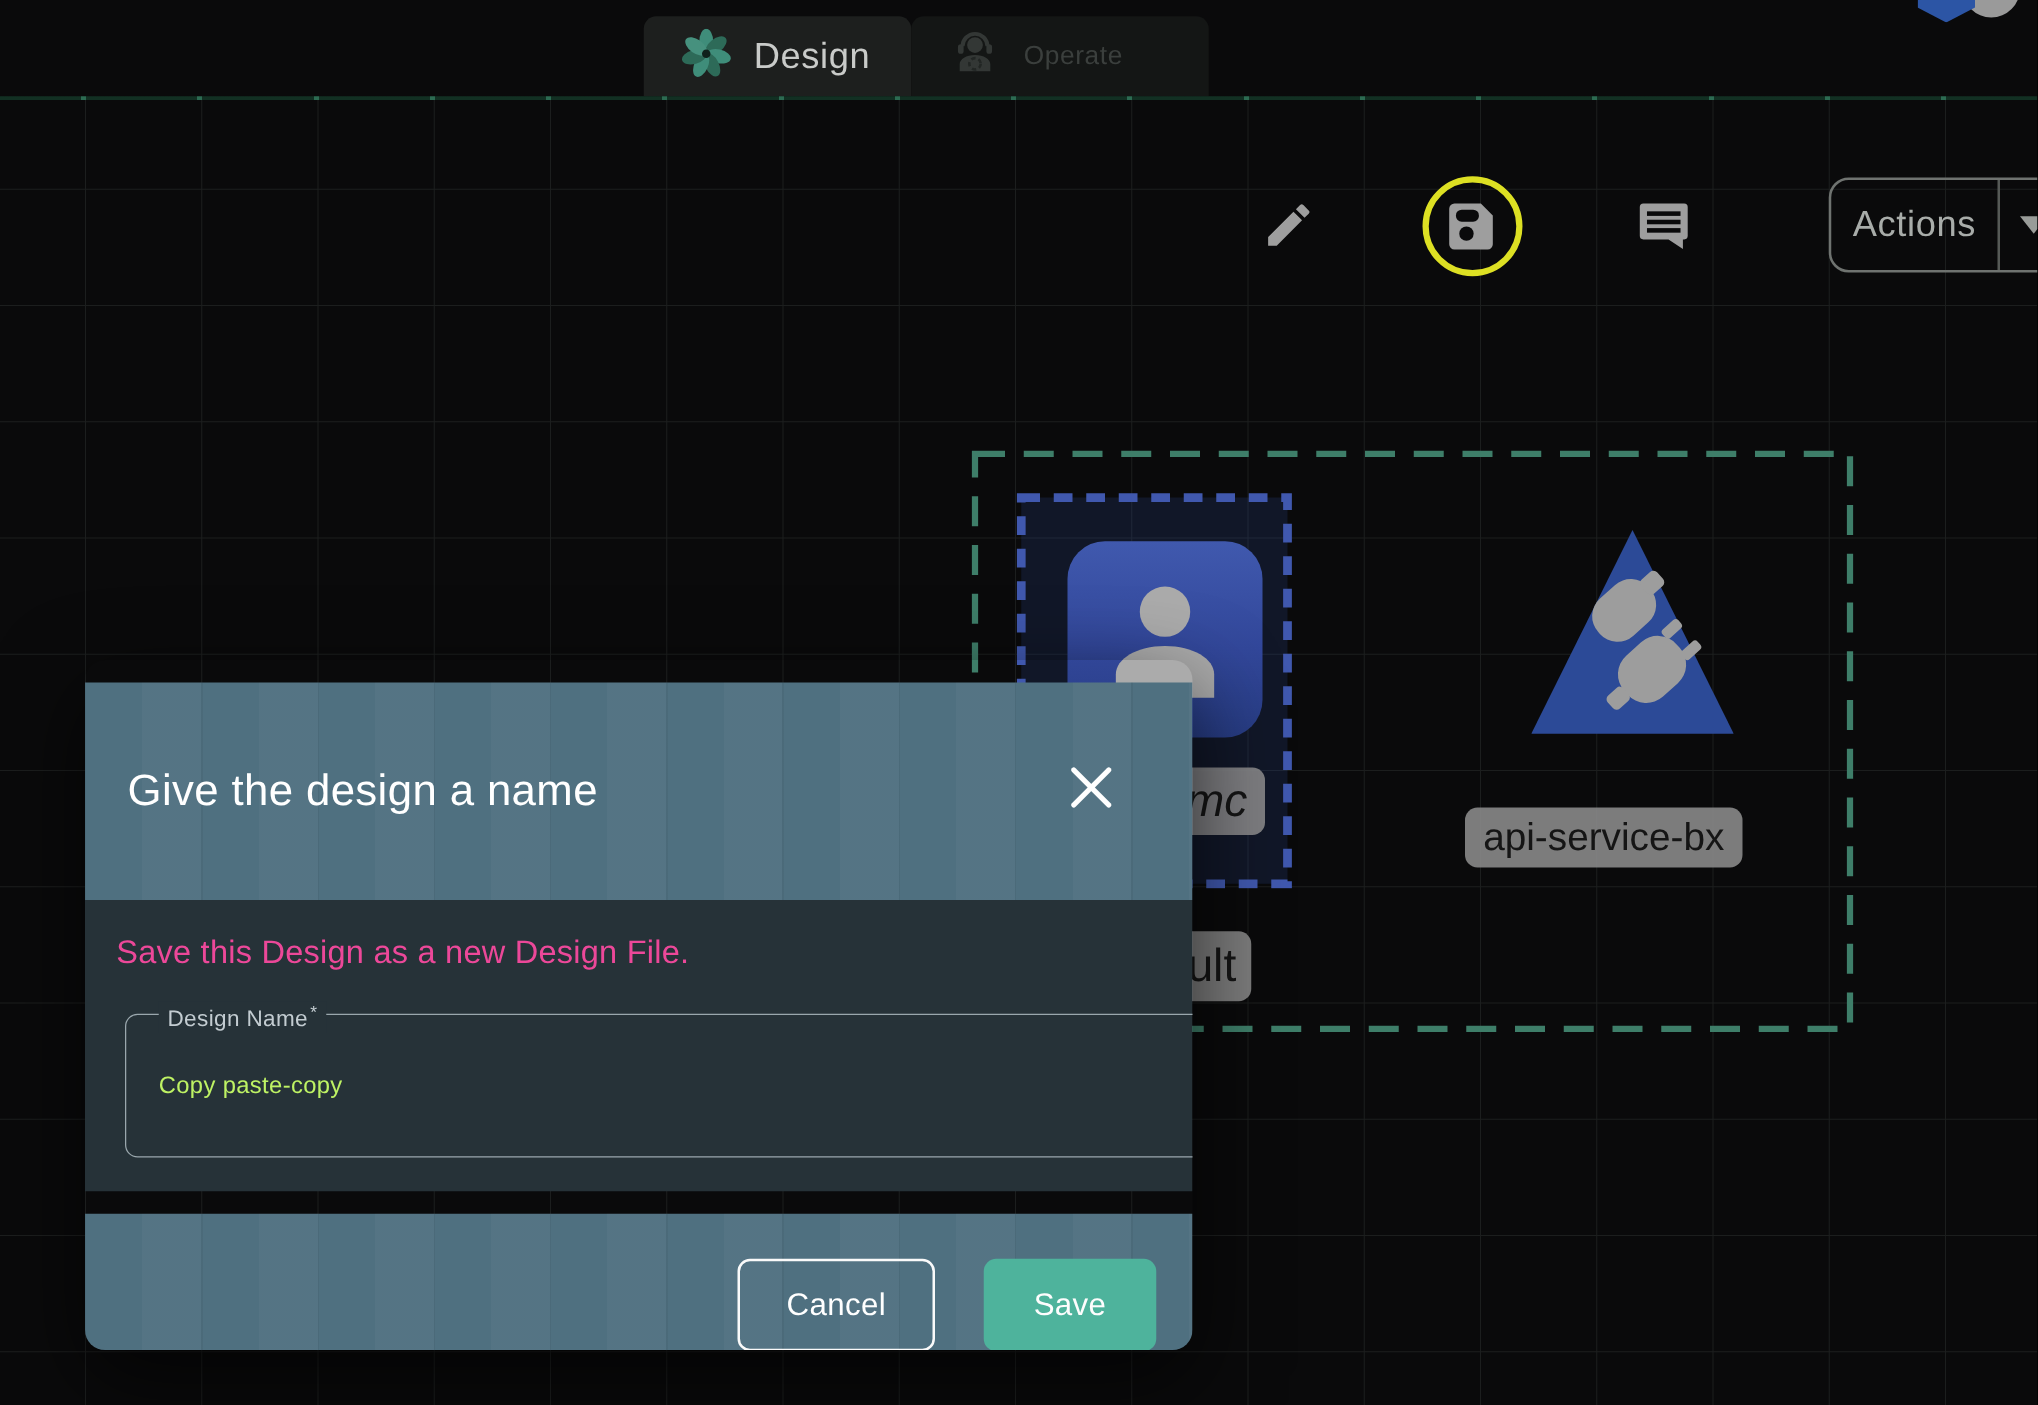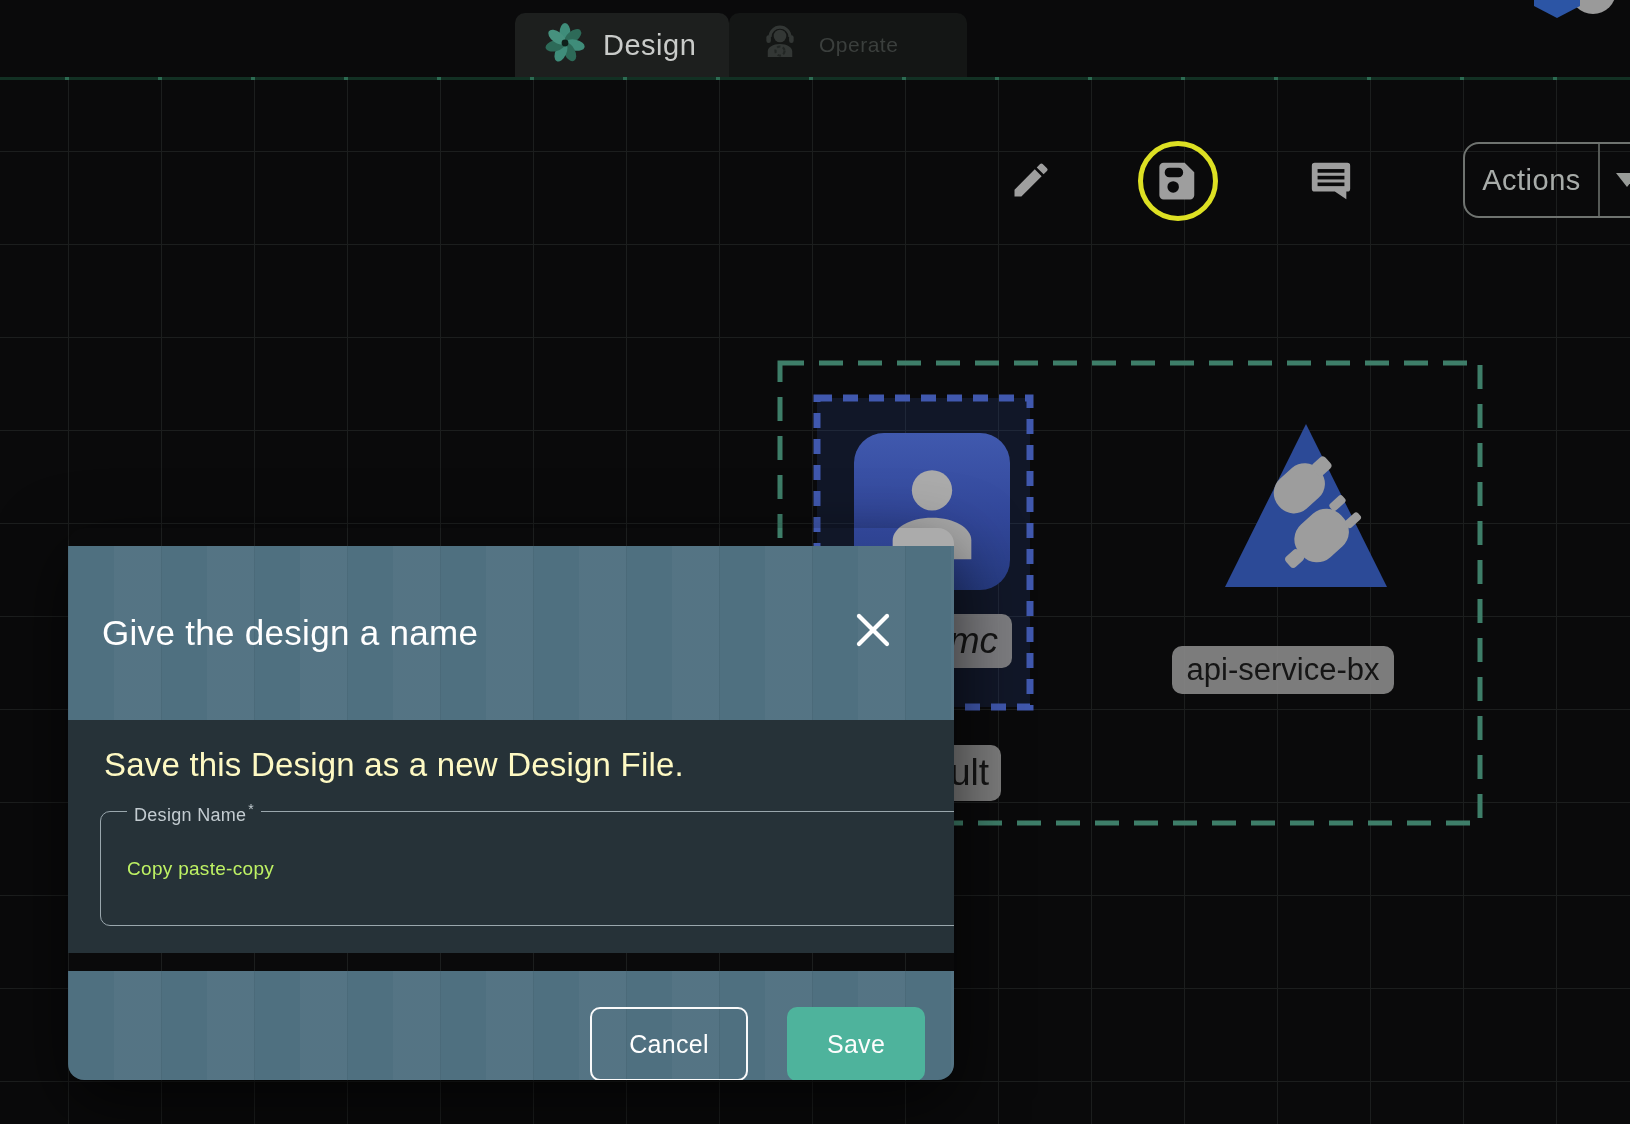--- a/index.html
+++ b/index.html
@@ -44,21 +44,21 @@
   
   .modal{position:absolute;left:68px;top:528px;width:886px;height:552px;border-radius:16px;z-index:10;
     box-shadow:0 24px 70px rgba(0,0,0,.65);overflow:hidden;display:flex;flex-direction:column;}
   .band{background-color:#4f7080;background-image:
       repeating-linear-gradient(90deg,rgba(0,0,0,.05) 0 1px,transparent 1px 93px),
       repeating-linear-gradient(90deg,transparent 0 46px,rgba(255,255,255,.03) 46px 93px); margin-top: 18px;}
   .modal-header{height:174px;position:relative;display:flex;align-items:center;padding:0 34px;}
   .modal-title{color:#fff;font-size:35px;letter-spacing:.3px;}
   .modal-close{position:absolute;right:58px;top:63px;width:46px;height:46px;display:flex;align-items:center;justify-content:center;cursor:pointer;}
   .modal-body{height:233px;background:#263238;padding:0 36px 0 32px;position:relative;}
-  .modal-desc{position:absolute;left:36px;top:26px;color:#fef9c3;font-size:33px;letter-spacing:.2px;}
+  .modal-desc{position:absolute;left:25px;top:26px;color:#ec4899;font-size:26px;letter-spacing:.2px;}
   .field{position:absolute;left:32px;top:91px;width:962px;height:115px;border:1px solid #9aa7ad;border-radius:10px;}
   .field-label{position:absolute;left:26px;top:-11px;background:#263238;padding:0 7px;color:#c3ccd1;font-size:18px;letter-spacing:.3px;}
   .field-label sup{font-size:14px;}
   .field input{width:100%;height:100%;background:transparent;border:none;outline:none;color:#bef264;font-size:19px;padding:0 26px;letter-spacing:.3px;}
   .modal-footer{flex:1;position:relative;}
   .btn{position:absolute;top:36px;height:74px;border-radius:10px;display:flex;align-items:center;justify-content:center;
        font-size:25px;cursor:pointer;letter-spacing:.3px;}
   .btn-cancel{left:522px;width:158px;border:2px solid #fafafa;color:#fff;background:transparent;}
   .btn-save{left:719px;width:138px;background:#4eb39c;color:#fdfdfd;border:none;}
 </style>

